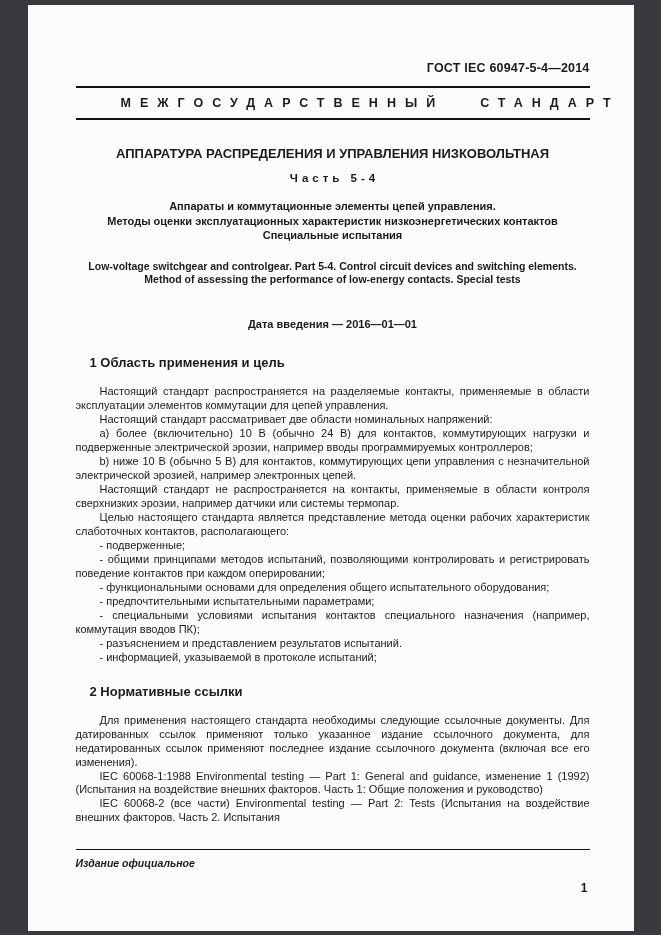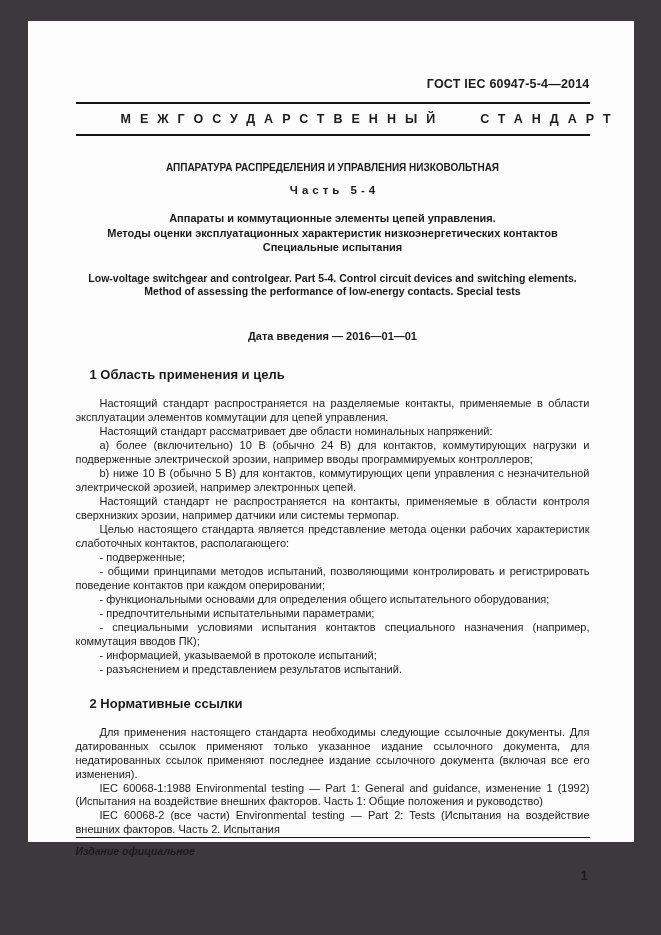--- a/index.html
+++ b/index.html
@@ -6,22 +6,22 @@
   html, body { margin: 0; padding: 0; }
   body {
     width: 661px;
     height: 935px;
     background: #3b383e;
     font-family: "Liberation Sans", "DejaVu Sans", sans-serif;
     overflow: hidden;
   }
   .page {
     width: 606px;
-    height: 821px;
-    margin: 21px auto 4px;
+    height: 926px;
+    margin: 5px auto 4px;
     background: #fcfcfc;
     padding: 56px 44px 36px 48px;
     color: #1b1b1b;
     display: flex;
     flex-direction: column;
   }
   .doc-code {
     text-align: right;
     font-weight: 700;
     font-size: 12.5px;
@@ -35,21 +35,21 @@
     display: flex;
     justify-content: space-between;
     font-weight: 700;
     font-size: 12.5px;
     padding: 8px 0 8px 0;
   }
   .st-word { letter-spacing: 9px; margin-right: -9px; white-space: nowrap; padding-left: 45px; }
   .doc-title {
     text-align: center;
     font-weight: 700;
-    font-size: 10px;
+    font-size: 13px;
     margin-top: 26px;
   }
   .part-label {
     text-align: center;
     font-weight: 700;
     font-size: 11.5px;
     margin-top: 11px;
   }
   .part-label span { letter-spacing: 4px; margin-right: -4px; }
   .subtitle {
@@ -143,22 +143,22 @@
   <p class="body">Настоящий стандарт рассматривает две области номинальных напряжений:</p>
   <p class="body">а) более (включительно) 10 В (обычно 24 В) для контактов, коммутирующих нагрузки и подверженные электрической эрозии, например вводы программируемых контроллеров;</p>
   <p class="body">b) ниже 10 В (обычно 5 В) для контактов, коммутирующих цепи управления с незначительной электрической эрозией, например электронных цепей.</p>
   <p class="body">Настоящий стандарт не распространяется на контакты, применяемые в области контроля сверхнизких эрозии, например датчики или системы термопар.</p>
   <p class="body">Целью настоящего стандарта является представление метода оценки рабочих характеристик слаботочных контактов, располагающего:</p>
   <p class="body">- подверженные;</p>
   <p class="body">- общими принципами методов испытаний, позволяющими контролировать и регистрировать поведение контактов при каждом оперировании;</p>
   <p class="body">- функциональными основами для определения общего испытательного оборудования;</p>
   <p class="body">- предпочтительными испытательными параметрами;</p>
   <p class="body">- специальными условиями испытания контактов специального назначения (например, коммутация вводов ПК);</p>
+  <p class="body">- разъяснением и представлением результатов испытаний.</p>
   <p class="body">- информацией, указываемой в протоколе испытаний;</p>
-  <p class="body">- разъяснением и представлением результатов испытаний.</p>
 
   <div class="section-heading second">2 Нормативные ссылки</div>
 
   <p class="body">Для применения настоящего стандарта необходимы следующие ссылочные документы. Для датированных ссылок применяют только указанное издание ссылочного документа, для недатированных ссылок применяют последнее издание ссылочного документа (включая все его изменения).</p>
   <p class="body">IEC 60068-1:1988 Environmental testing — Part 1: General and guidance, изменение 1 (1992) (Испытания на воздействие внешних факторов. Часть 1: Общие положения и руководство)</p>
   <p class="body">IEC 60068-2 (все части) Environmental testing — Part 2: Tests (Испытания на воздействие внешних факторов. Часть 2. Испытания</p>
 
   <div class="footer">
     <div class="footer-rule"></div>
     <span class="edition">Издание официальное</span>

